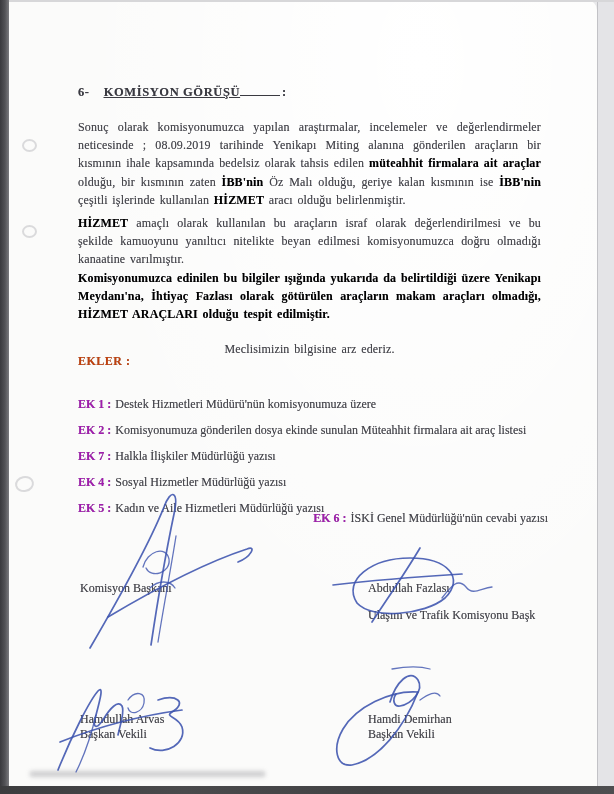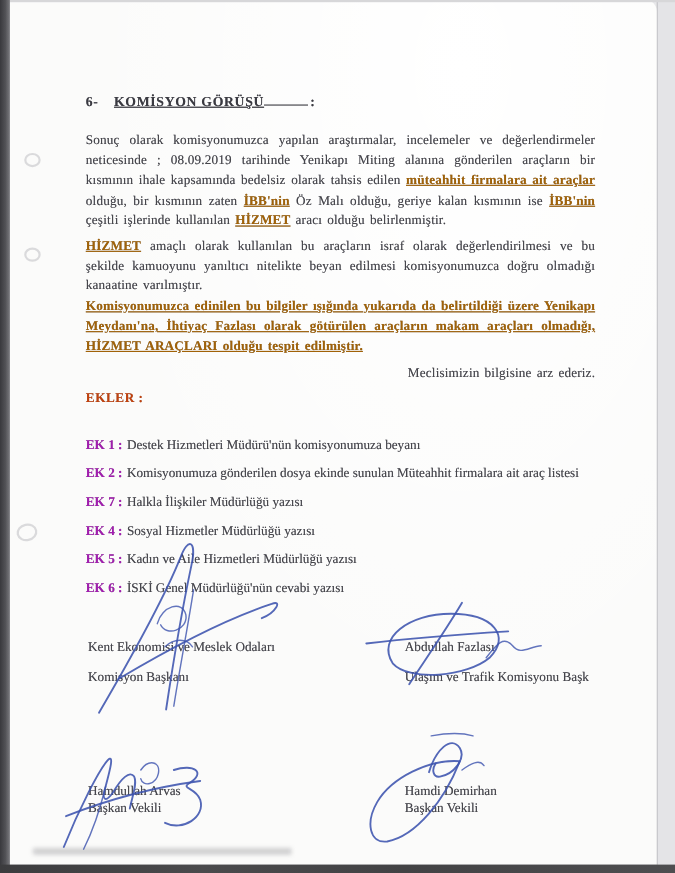--- a/index.html
+++ b/index.html
@@ -28,34 +28,34 @@
   .heading { position:absolute; left:78px; top:36px; font-weight:bold; color:#3a3a41;
     font-size:12.5px; letter-spacing:.6px; }
   .heading .idx { margin-right:14px; }
   .heading .ttl { text-decoration:underline; }
   .heading .tab { display:inline-block; width:40px; border-bottom:1.4px solid #3a3a41;
     height:12px; vertical-align:baseline; }
   .heading .col { margin-left:2px; }
 
   .para { position:absolute; left:78px; width:463px; text-align:justify;
     line-height:18.2px; letter-spacing:.15px; word-spacing:1.5px; }
-  .bu { font-weight:bold; text-decoration:underline; color:#a16207; }
+  .bu { font-weight:bold; color:#000000; }
   .para.allbold { color:#36363d; }
 
   #p1 { top:70px; }
   #p2 { top:166px; }
   #p3 { top:221px; }
-  #p4 { top:282px; text-align:right; }
+  #p4 { top:292px; text-align:center; }
 
   .ekler-label { position:absolute; left:78px; top:306px; font-weight:bold;
     color:#c2410c; letter-spacing:.5px; }
   .ek-row { position:absolute; left:78px; width:470px; }
   .ek-row b { color:#a21caf; margin-right:4px; }
   #ek1 { top:349px; } #ek2 { top:375px; } #ek3 { top:401px; }
-  #ek4 { top:427px; } #ek5 { top:453px; } #ek6 { top:479px; }
+  #ek4 { top:427px; } #ek5 { top:453px; } #ek6 { top:463px;text-align:right; }
 
   .sigblock { position:absolute; line-height:27px; }
   #sig1 { left:80px; top:527px; }
   #sig2 { left:368px; top:527px; }
   .sigblock2 { position:absolute; line-height:15px; }
   #sig3 { left:80px; top:664px; }
   #sig4 { left:368px; top:664px; }
 
   .pagenum { position:absolute; left:300px; top:750px; font-size:11px; color:#4a4a50; }
 
@@ -90,29 +90,28 @@
       <span class="idx">6-</span><span class="ttl">KOMİSYON GÖRÜŞÜ</span><span class="tab"></span><span class="col">:</span>
     </div>
 
     <p class="para" id="p1"><span>Sonuç olarak komisyonumuzca yapılan araştırmalar, incelemeler ve değerlendirmeler neticesinde ; 08.09.2019 tarihinde Yenikapı Miting alanına gönderilen araçların bir kısmının ihale kapsamında bedelsiz olarak tahsis edilen </span><span class="bu">müteahhit firmalara ait araçlar</span><span> olduğu, bir kısmının zaten </span><span class="bu">İBB'nin</span><span> Öz Malı olduğu, geriye kalan kısmının ise </span><span class="bu">İBB'nin</span><span> çeşitli işlerinde kullanılan </span><span class="bu">HİZMET</span><span> aracı olduğu belirlenmiştir.</span></p>
     <p class="para" id="p2"><span class="bu">HİZMET</span><span> amaçlı olarak kullanılan bu araçların israf olarak değerlendirilmesi ve bu şekilde kamuoyunu yanıltıcı nitelikte beyan edilmesi komisyonumuzca doğru olmadığı kanaatine varılmıştır.</span></p>
     <p class="para allbold" id="p3"><span class="bu">Komisyonumuzca edinilen bu bilgiler ışığında yukarıda da belirtildiği üzere Yenikapı Meydanı'na, İhtiyaç Fazlası olarak götürülen araçların makam araçları olmadığı, HİZMET ARAÇLARI olduğu tespit edilmiştir.</span></p>
     <p class="para" id="p4">Meclisimizin bilgisine arz ederiz.</p>
 
     <div class="ekler-label">EKLER :</div>
 
-    <div class="ek-row" id="ek1"><b>EK 1 :</b><span>Destek Hizmetleri Müdürü'nün komisyonumuza beyanı</span></div>
+    <div class="ek-row" id="ek1"><b>EK 1 :</b><span>Destek Hizmetleri Müdürü'nün komisyonumuza üzere</span></div>
     <div class="ek-row" id="ek2"><b>EK 2 :</b><span>Komisyonumuza gönderilen dosya ekinde sunulan Müteahhit firmalara ait araç listesi</span></div>
     <div class="ek-row" id="ek3"><b>EK 7 :</b><span>Halkla İlişkiler Müdürlüğü  yazısı</span></div>
     <div class="ek-row" id="ek4"><b>EK 4 :</b><span>Sosyal Hizmetler Müdürlüğü yazısı</span></div>
     <div class="ek-row" id="ek5"><b>EK 5 :</b><span>Kadın ve Aile Hizmetleri Müdürlüğü yazısı</span></div>
     <div class="ek-row" id="ek6"><b>EK 6 :</b><span>İSKİ  Genel Müdürlüğü'nün cevabi yazısı</span></div>
 
     <div class="sigblock" id="sig1">
-      <div>Kent Ekonomisi ve Meslek Odaları</div>
       <div>Komisyon Başkanı</div>
     </div>
 
     <div class="sigblock" id="sig2">
       <div>Abdullah Fazlası</div>
       <div>Ulaşım ve Trafik Komisyonu Başk</div>
     </div>
 
     <div class="sigblock2" id="sig3">
       <div>Hamdullah Arvas</div>

